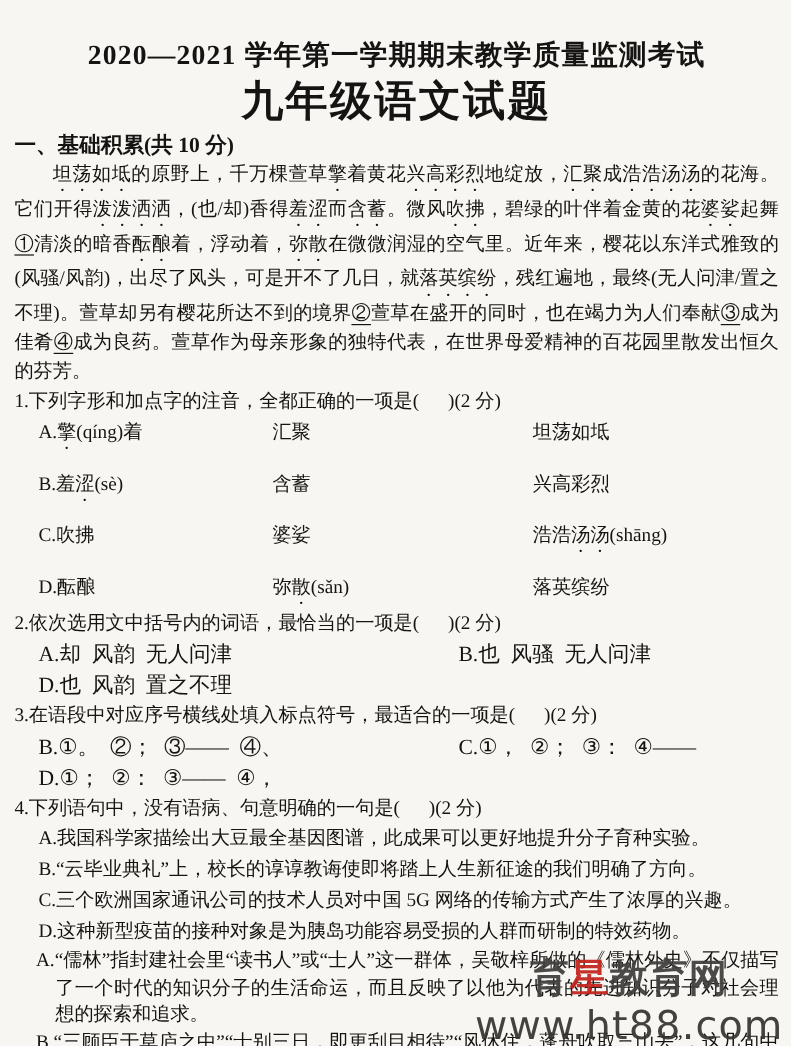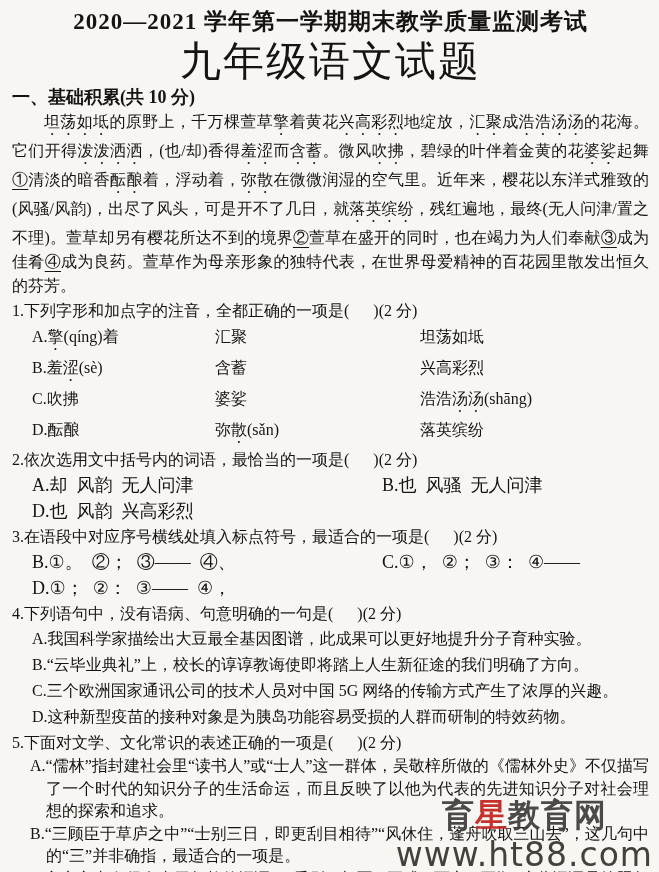--- a/index.html
+++ b/index.html
@@ -15,23 +15,24 @@
     box-sizing: border-box;
     padding: 6px 10px 0 12px;
     background: #f7f6f2;
     overflow: hidden;
   }
   .title1 {
     font-size: 23px; font-weight: 700;
     text-align: center; line-height: 32px; height: 32px;
     letter-spacing: 1px;
     white-space: pre-wrap;
+    margin-top: 24px;
   }
   .title2 {
-    font-size: 41px; font-weight: 400;
+    font-size: 35px; font-weight: 700;
     text-align: center; line-height: 46px; height: 46px;
     letter-spacing: 2px;
   }
   .sec-heading {
     font-size: 18px; font-weight: 700;
     line-height: 26px; height: 26px;
     white-space: pre-wrap;
   }
   .passage {
     margin: 0;
@@ -41,21 +42,21 @@
   }
   .stem {
     font-size: 16px; line-height: 25px;
     white-space: pre-wrap;
   }
   .opt-cell, .opt-line { white-space: pre-wrap; }
   .q1-grid {
     display: grid;
     grid-template-columns: 183px 205px 1fr;
     padding-left: 20px;
-    font-size: 16px; line-height: 28px;
+    font-size: 16px; line-height: 28px; gap: 12px;
   }
   .q23-grid {
     display: grid;
     grid-template-columns: 350px 1fr;
     padding-left: 20px;
     font-size: 18px; line-height: 26px;
   }
   .q4-opts { padding-left: 20px; font-size: 16px; }
   .q4-opts .opt-line { line-height: 26px; }
   .q5-opts { font-size: 16px; }
@@ -126,21 +127,21 @@
       <span class="opt-cell"><span>弥</span><span class="emdot">散</span><span>(sǎn)</span></span>
       <span class="opt-cell"><span>落英缤纷</span></span>
     </div>
   </div>
 
   <div>
     <div class="stem">2.依次选用文中括号内的词语，最恰当的一项是(      )(2 分)</div>
     <div class="q23-grid">
       <span class="opt-cell">A.却  风韵  无人问津</span>
       <span class="opt-cell">B.也  风骚  无人问津</span>
-      <span class="opt-cell">D.也  风韵  兴高彩烈</span>
+      <span class="opt-cell">D.也  风韵  置之不理</span>
     </div>
   </div>
 
   <div>
     <div class="stem">3.在语段中对应序号横线处填入标点符号，最适合的一项是(      )(2 分)</div>
     <div class="q23-grid">
       <span class="opt-cell">B.①。  ②；  ③——  ④、</span>
       <span class="opt-cell">C.①，  ②；  ③：  ④——</span>
       <span class="opt-cell">D.①；  ②：  ③——  ④，</span>
     </div>
@@ -150,21 +151,20 @@
     <div class="stem">4.下列语句中，没有语病、句意明确的一句是(      )(2 分)</div>
     <div class="q4-opts">
       <div class="opt-line">A.我国科学家描绘出大豆最全基因图谱，此成果可以更好地提升分子育种实验。</div>
       <div class="opt-line">B.“云毕业典礼”上，校长的谆谆教诲使即将踏上人生新征途的我们明确了方向。</div>
       <div class="opt-line">C.三个欧洲国家通讯公司的技术人员对中国 5G 网络的传输方式产生了浓厚的兴趣。</div>
       <div class="opt-line">D.这种新型疫苗的接种对象是为胰岛功能容易受损的人群而研制的特效药物。</div>
     </div>
   </div>
 
   <div>
-    <div class="stem">5.下面对文学、文化常识的表述正确的一项是(      )(2 分)</div>
     <div class="q5-opts">
       <div class="opt-line">A.“儒林”指封建社会里“读书人”或“士人”这一群体，吴敬梓所做的《儒林外史》不仅描写了一个时代的知识分子的生活命运，而且反映了以他为代表的先进知识分子对社会理想的探索和追求。</div>
       <div class="opt-line">B.“三顾臣于草庐之中”“士别三日，即更刮目相待”“风休住，蓬舟吹取三山去”，这几句中的“三”并非确指，最适合的一项是。</div>
       <div class="opt-line">C.文言文中有很多表示年龄的词语，“垂髫”“加冠”“不惑”“而立”“耳顺”这些词语是按照年龄由小到大的顺序排列的。</div>
     </div>
   </div>
 
   <div class="watermark">
     <div class="wm-name">
       <span>育</span><span class="wm-red">星</span><span>教育网</span>

